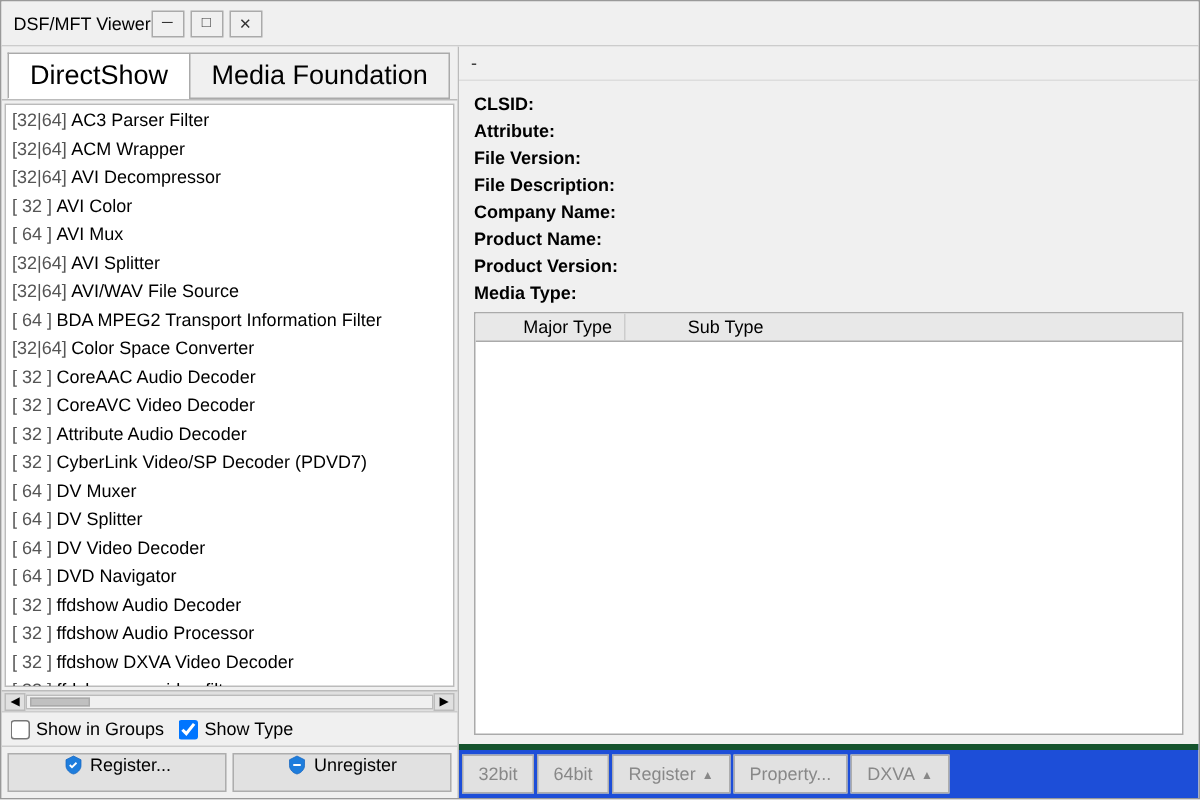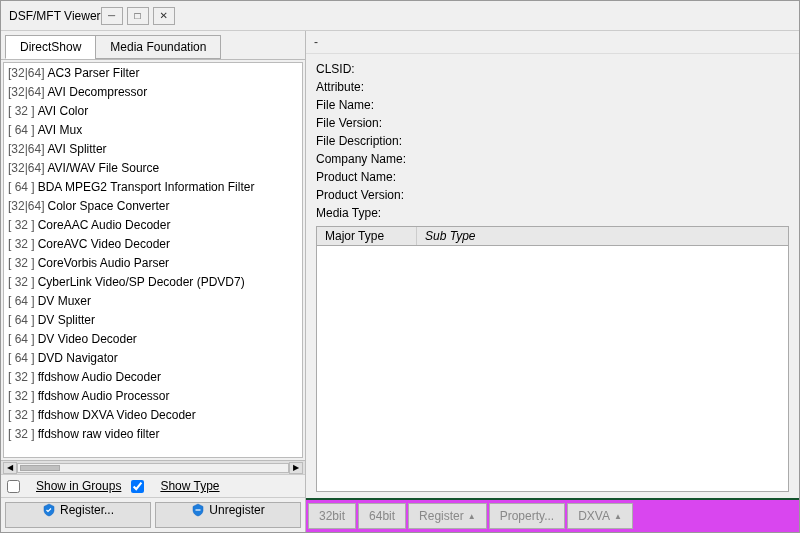--- a/index.html
+++ b/index.html
@@ -69,21 +69,21 @@
       display: flex;
       padding: 4px 4px 0 4px;
       background: #f0f0f0;
       border-bottom: 1px solid #bbb;
     }
     .tab-btn {
       padding: 4px 14px;
       background: #f0f0f0;
       border: 1px solid #aaa;
       cursor: pointer;
-      font-size: 12px;
+      font-size: 18px;
       color: #000;
     }
     .tab-btn.active {
       background: #fff;
       border-bottom: 1px solid #fff;
       font-weight: normal;
     }
     .tab-btn:first-child {
       border-right: none;
     }
@@ -118,22 +118,21 @@
     .bottom-bar {
       display: flex;
       align-items: center;
       padding: 4px 6px;
       gap: 10px;
       border-top: 1px solid #ccc;
     }
     .checkbox-group {
       display: flex;
       align-items: center;
-      gap: 16px;
-      text-decoration: underline;
+      gap: 4px;
     }
     .checkbox-group input[type=checkbox] {
       width: 13px;
       height: 13px;
     }
     .action-row {
       display: flex;
       padding: 4px 4px;
       gap: 4px;
       border-top: 1px solid #ccc;
@@ -173,53 +172,54 @@
       gap: 1px;
       overflow: hidden;
     }
     .prop-row {
       display: flex;
       align-items: center;
       min-height: 17px;
     }
     .prop-label {
       font-size: 12px;
-      font-weight: normal;
+      font-weight: bold;
       color: #000;
       width: 130px;
       flex-shrink: 0;
     }
     .prop-value {
       font-size: 12px;
       color: #000;
     }
     .media-type-table {
       border: 1px solid #aaa;
       background: #fff;
       margin-top: 4px;
       flex: 1;
       overflow: hidden;
     }
     .media-type-header {
       display: flex;
       background: #e8e8e8;
       border-bottom: 1px solid #aaa;
+      text-align: right;
     }
     .media-type-col {
       padding: 2px 8px;
       font-size: 12px;
       border-right: 1px solid #ccc;
       min-width: 100px;
     }
-    .media-type-col:last-child { border-right: none; font-style: italic; }
+    .media-type-col:last-child { border-right: none; }
     .right-bottom-bar {
       display: flex;
       align-items: flex-end;
-      border-top: 2px solid #14532d;
-      background: #d946ef;
+      border-top: 4px solid #14532d;
+      background: #1d4ed8;
       padding: 3px 2px;
       gap: 2px;
     }
     .bottom-action-btn {
       height: 26px;
       padding: 0 10px;
       background: #e1e1e1;
       border: 1px solid #adadad;
       cursor: pointer;
       font-size: 12px;
@@ -285,30 +285,31 @@
   <div class="main-content">
 
     <div class="left-panel">
       <div class="tab-row">
         <button class="tab-btn active">DirectShow</button>
         <button class="tab-btn">Media Foundation</button>
       </div>
       <div class="filter-list-container">
         <div class="filter-list" id="filter-list">
         <div class="filter-item"><span class="badge">[32|64]</span><span>AC3 Parser Filter</span></div>
+            <div class="filter-item"><span class="badge">[32|64]</span><span>ACM Wrapper</span></div>
             <div class="filter-item"><span class="badge">[32|64]</span><span>AVI Decompressor</span></div>
             <div class="filter-item"><span class="badge">[ 32 ]</span><span>AVI Color</span></div>
             <div class="filter-item"><span class="badge">[ 64 ]</span><span>AVI Mux</span></div>
             <div class="filter-item"><span class="badge">[32|64]</span><span>AVI Splitter</span></div>
             <div class="filter-item"><span class="badge">[32|64]</span><span>AVI/WAV File Source</span></div>
             <div class="filter-item"><span class="badge">[ 64 ]</span><span>BDA MPEG2 Transport Information Filter</span></div>
             <div class="filter-item"><span class="badge">[32|64]</span><span>Color Space Converter</span></div>
             <div class="filter-item"><span class="badge">[ 32 ]</span><span>CoreAAC Audio Decoder</span></div>
             <div class="filter-item"><span class="badge">[ 32 ]</span><span>CoreAVC Video Decoder</span></div>
-            <div class="filter-item"><span class="badge">[ 32 ]</span><span>CoreVorbis Audio Parser</span></div>
+            <div class="filter-item"><span class="badge">[ 32 ]</span><span>Attribute Audio Decoder</span></div>
             <div class="filter-item"><span class="badge">[ 32 ]</span><span>CyberLink Video/SP Decoder (PDVD7)</span></div>
             <div class="filter-item"><span class="badge">[ 64 ]</span><span>DV Muxer</span></div>
             <div class="filter-item"><span class="badge">[ 64 ]</span><span>DV Splitter</span></div>
             <div class="filter-item"><span class="badge">[ 64 ]</span><span>DV Video Decoder</span></div>
             <div class="filter-item"><span class="badge">[ 64 ]</span><span>DVD Navigator</span></div>
             <div class="filter-item"><span class="badge">[ 32 ]</span><span>ffdshow Audio Decoder</span></div>
             <div class="filter-item"><span class="badge">[ 32 ]</span><span>ffdshow Audio Processor</span></div>
             <div class="filter-item"><span class="badge">[ 32 ]</span><span>ffdshow DXVA Video Decoder</span></div>
             <div class="filter-item"><span class="badge">[ 32 ]</span><span>ffdshow raw video filter</span></div>
           </div>
@@ -357,24 +358,20 @@
       <div class="properties-area" id="props-area">
       <div class="prop-row">
             <span class="prop-label">CLSID:</span>
             <span class="prop-value"></span>
           </div>
           <div class="prop-row">
             <span class="prop-label">Attribute:</span>
             <span class="prop-value"></span>
           </div>
           <div class="prop-row">
-            <span class="prop-label">File Name:</span>
-            <span class="prop-value"></span>
-          </div>
-          <div class="prop-row">
             <span class="prop-label">File Version:</span>
             <span class="prop-value"></span>
           </div>
           <div class="prop-row">
             <span class="prop-label">File Description:</span>
             <span class="prop-value"></span>
           </div>
           <div class="prop-row">
             <span class="prop-label">Company Name:</span>
             <span class="prop-value"></span>

